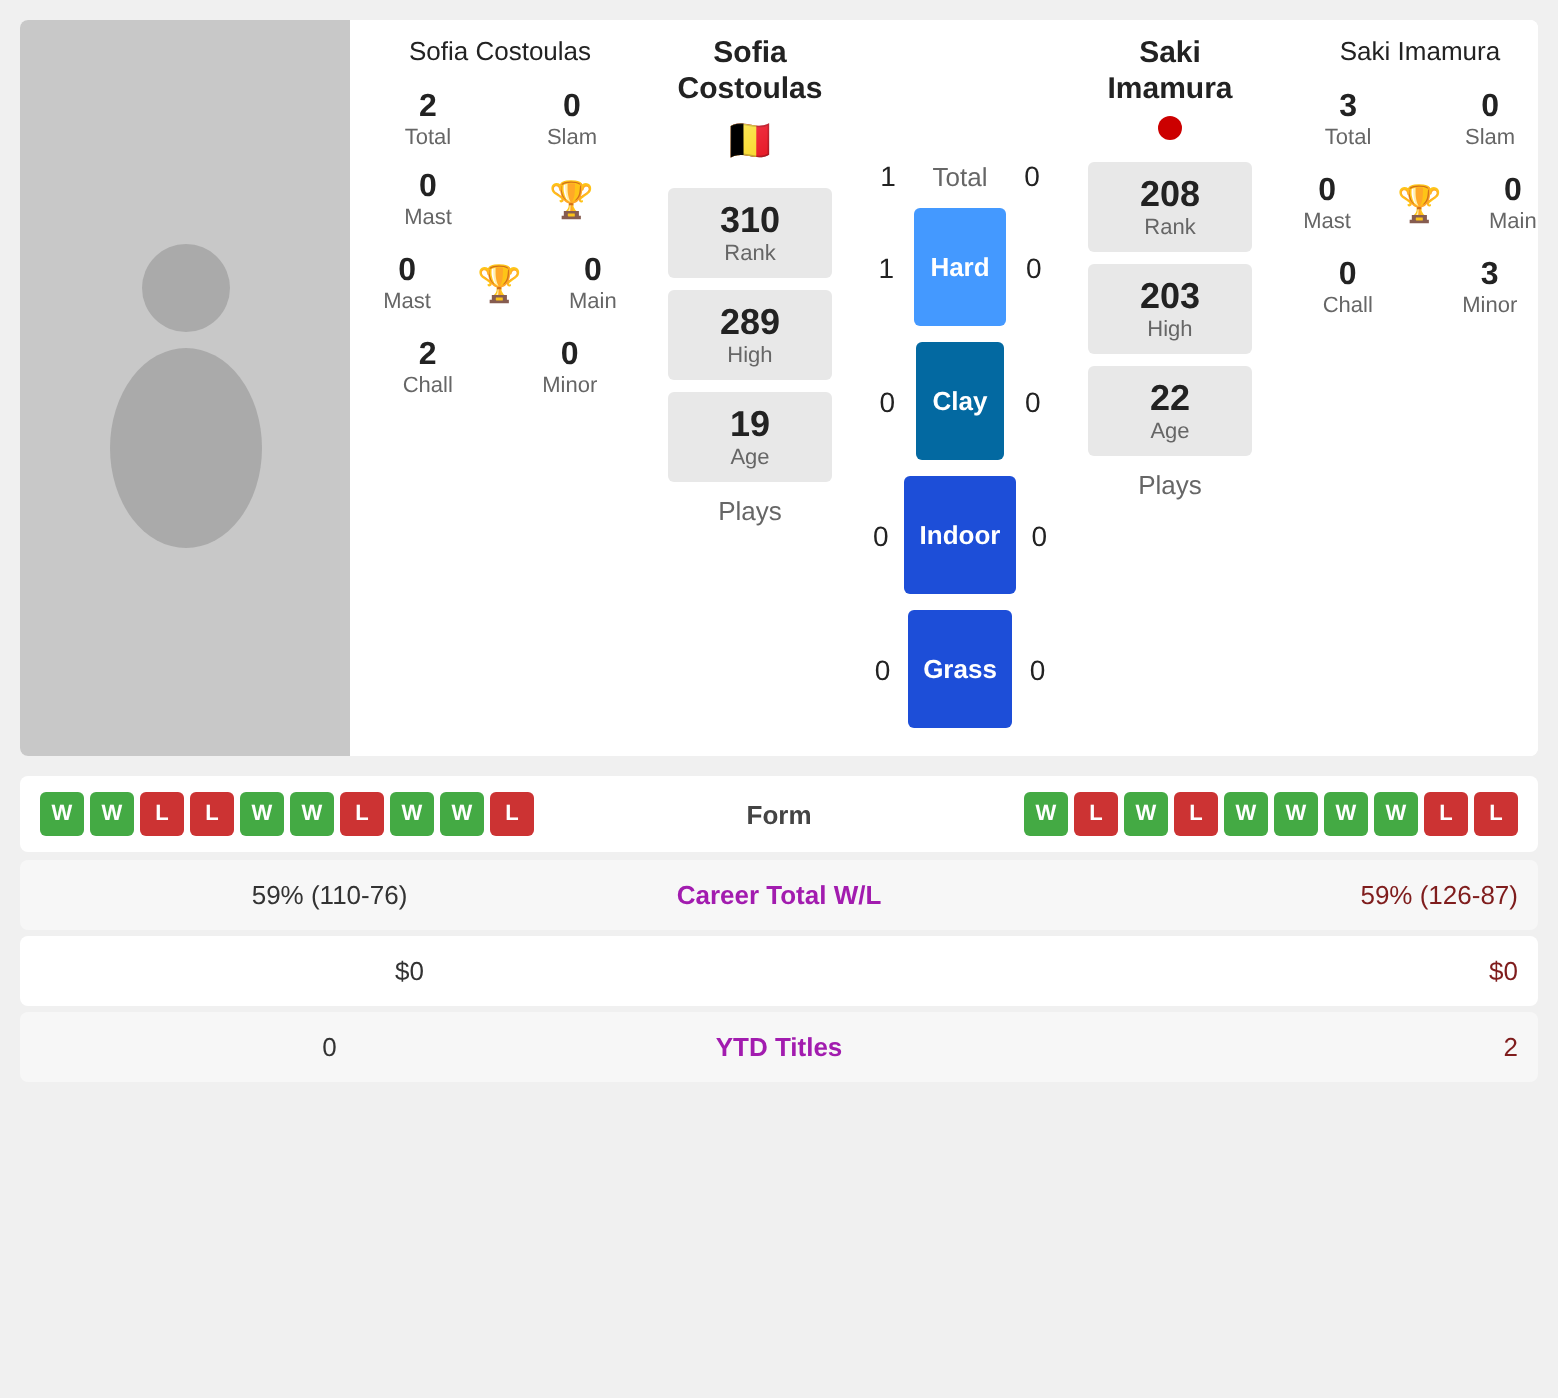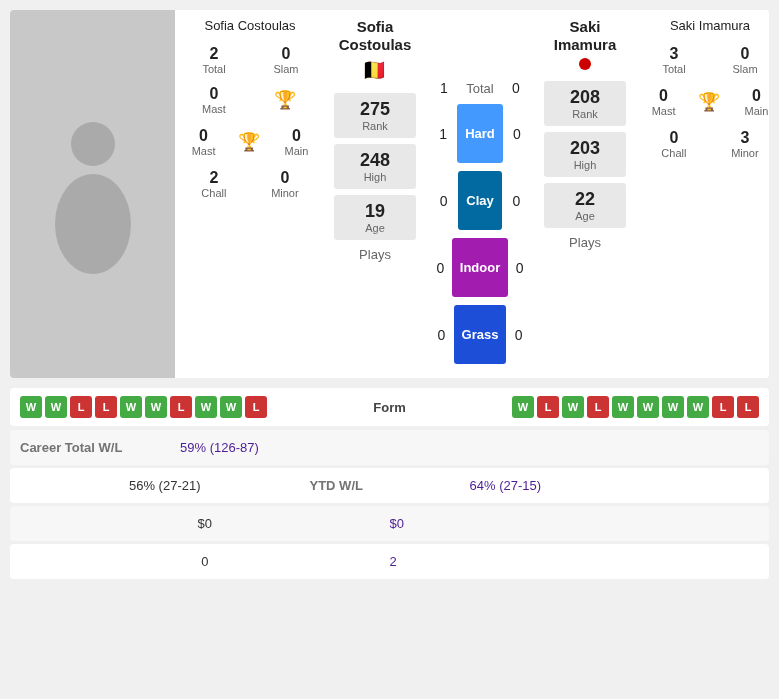--- a/index.html
+++ b/index.html
@@ -139,21 +139,21 @@
       border-radius: 3px;
       color: #fff;
       font-size: 13px;
       font-weight: bold;
       text-align: right;
       cursor: pointer;
     }
 
     .surface-btn.hard { background: #4499ff; }
     .surface-btn.clay { background: #0369a1; }
-    .surface-btn.indoor { background: #a21caf; }
+    .surface-btn.indoor { background: #1d4ed8; }
     .surface-btn.grass { background: #1d4ed8; }
 
     .total-row {
       display: flex;
       align-items: center;
       justify-content: center;
       width: 100%;
       margin-bottom: 8px;
       font-size: 14px;
     }
@@ -253,32 +253,32 @@
 
     .stats-row-left {
       flex: 1;
       text-align: center;
       font-size: 13px;
       color: #333;
     }
 
     .stats-row-center {
       width: 160px;
-      text-align: left;
-      font-size: 13px;
-      font-weight: bold;
-      color: #737373;
+      text-align: center;
+      font-size: 13px;
+      font-weight: bold;
+      color: #a21caf;
       flex-shrink: 0;
     }
 
     .stats-row-right {
       flex: 1;
-      text-align: left;
-      font-size: 13px;
-      color: #4c1d95;
+      text-align: right;
+      font-size: 13px;
+      color: #7f1d1d;
     }
 
     .stats-row-center.bold-label {
       font-weight: bold;
     }
 
     
     .stats-row:nth-child(odd) {
       background: #f7f7f7;
     }
@@ -337,25 +337,25 @@
           <div class="stat-label">Minor</div>
         </div>
       </div>
     </div>
 
     <div style="display:flex; flex-direction:column; align-items:center; padding:8px 4px; background:#fff; width:100px; flex-shrink:0;">
 
       <div class="player-name-header" style="font-size:15px; margin-bottom:4px;">Sofia Costoulas</div>
       <div class="flag-icon">🇧🇪</div>
       <div class="stat-block">
-        <div class="stat-block-value">275</div>
+        <div class="stat-block-value">310</div>
         <div class="stat-block-label">Rank</div>
       </div>
       <div class="stat-block">
-        <div class="stat-block-value">248</div>
+        <div class="stat-block-value">289</div>
         <div class="stat-block-label">High</div>
       </div>
       <div class="stat-block">
         <div class="stat-block-value">19</div>
         <div class="stat-block-label">Age</div>
       </div>
       <div class="plays-label">Plays</div>
     </div>
 
     <div style="display:flex; flex-direction:column; align-items:center; padding:10px 4px; background:#fff; width:110px; flex-shrink:0; justify-content:flex-start;">
@@ -468,33 +468,30 @@
         <div class="form-badge W">W</div>
         <div class="form-badge W">W</div>
         <div class="form-badge W">W</div>
         <div class="form-badge W">W</div>
         <div class="form-badge L">L</div>
         <div class="form-badge L">L</div>
       </div>
   </div>
 
   <div class="stats-row">
+    <div class="stats-row-left">59% (110-76)</div>
     <div class="stats-row-center bold-label">Career Total W/L</div>
     <div class="stats-row-right">59% (126-87)</div>
   </div>
 
-  <div class="stats-row">
-    <div class="stats-row-left">56% (27-21)</div>
-    <div class="stats-row-center bold-label">YTD W/L</div>
-    <div class="stats-row-right">64% (27-15)</div>
-  </div>
 
   <div class="stats-row">
     <div class="stats-row-left">$0</div>
     <div class="stats-row-right">$0</div>
   </div>
 
   <div class="stats-row">
     <div class="stats-row-left">0</div>
+    <div class="stats-row-center bold-label">YTD Titles</div>
     <div class="stats-row-right">2</div>
   </div>
 
 </div>
 
 </body></html>

